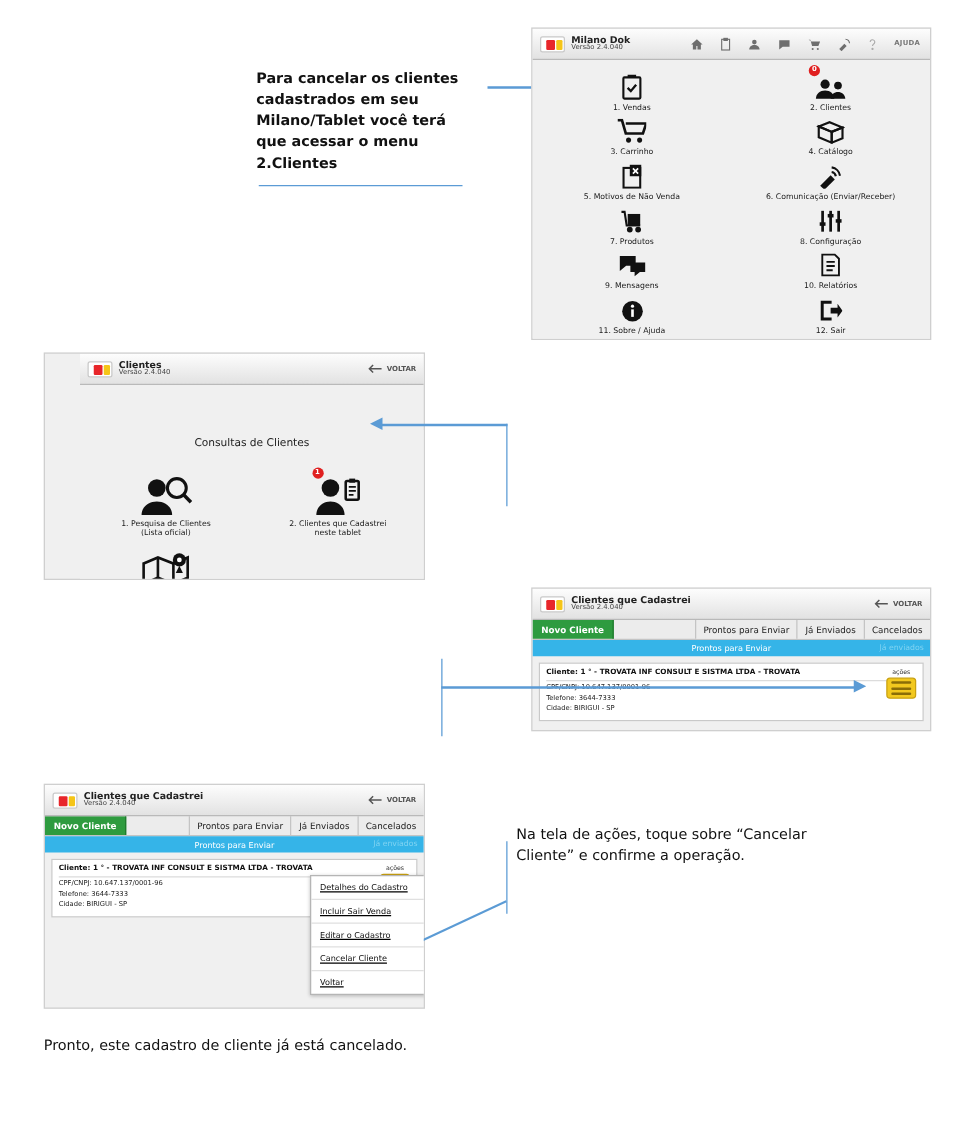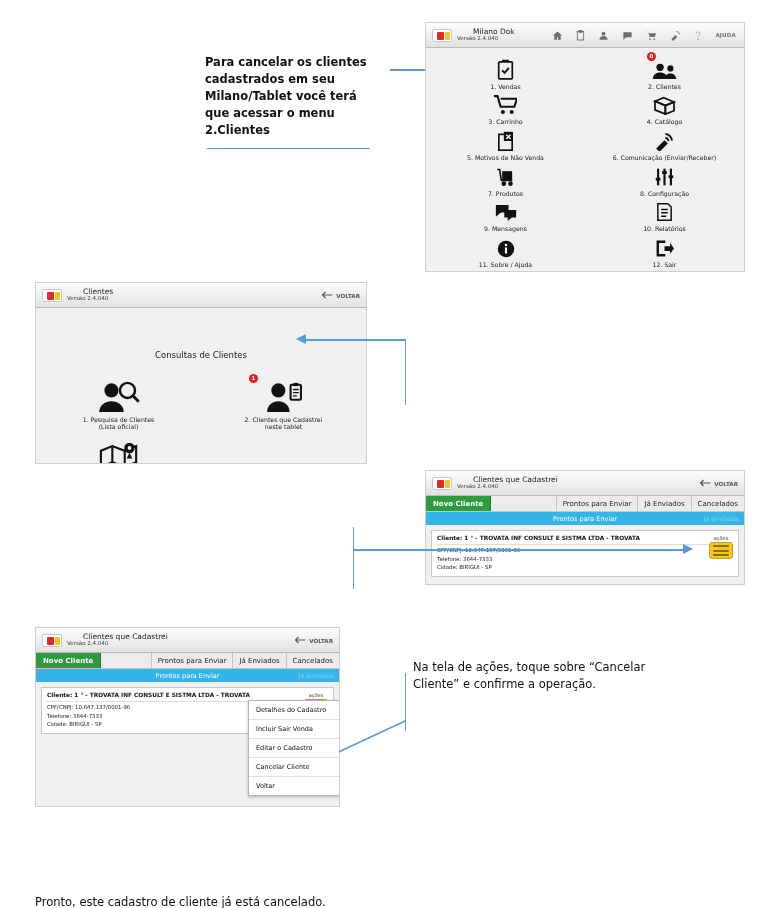--- a/index.html
+++ b/index.html
@@ -55,21 +55,21 @@
   }
   .logo::before {
     content: ""; position: absolute; left: 4px; top: 2.5px;
     width: 7px; height: 8px; background: #e8262a; border-radius: 1px;
   }
   .logo::after {
     content: ""; position: absolute; left: 12px; top: 2.5px;
     width: 5px; height: 8px; background: #f5c518; border-radius: 1px;
   }
   .brand { margin-left: 5px; line-height: 1.05; }
-  .brand .t1 { font-size: 7.5px; font-weight: normal; color: #222; display:block;margin-left:16px; }
+  .brand .t1 { font-size: 7.5px; font-weight: bold; color: #222; display:block; }
   .brand .t2 { font-size: 5.5px; color: #444; display:block; }
 
   .hicons { display: flex; gap: 13px; margin-left: auto; margin-right: 8px; align-items:center; }
   .hicons svg { display: block; }
   .ajuda { font-size: 5.5px; font-weight: bold; color: #777; letter-spacing: .2px; }
 
   .back {
     position: absolute; right: 6px; top: 50%; transform: translateY(-50%);
     display: flex; align-items: center; gap: 3px;
   }
@@ -124,21 +124,21 @@
   .acoes .abtn {
     width: 24px; height: 17px; background: #f2c81e; border: 1px solid #c9a111;
     border-radius: 3px; margin-top: 1px;
     display: flex; flex-direction: column; justify-content: center; gap: 2.5px; padding: 0 3px;
   }
   .acoes .abtn i { display: block; height: 2px; background: #8a6d07; border-radius: 1px; }
 
   
   .popup {
     position: absolute; background: #fff; border: 1px solid #b5b5b5;
-    box-shadow: 0 1px 3px rgba(0,0,0,.25); z-index: 20;
+    box-shadow: 0 1px 3px rgba(0,0,0,.25); z-index: 20; text-decoration: underline;
   }
   .popup .mi {
     font-size: 6.5px; color: #111; padding: 5px 7px; border-bottom: 1px solid #e0e0e0;
     white-space: nowrap;
   }
   .popup .mi:last-child { border-bottom: none; }
 
   .bottom-text {
     position: absolute; font-size: 11.5px; color: #111;
   }
@@ -347,21 +347,21 @@
                 <path d="M12 9h7V5l5 7-5 7v-4h-7z"></path>
               </svg>
           </span>
           <span class="lbl">12. Sair</span>
         </div>
 
       </div>
     </div>
   </div>
 
-  <div class="shot" style="left:35px; top:282px; width:332px; height:182px;">
+  <div class="shot" style="left:35px; top:282px; width:305px; height:182px;padding-left:28px;">
     <div class="shot-head">
       <div class="logo"></div>
       <div class="brand">
         <span class="t1">Clientes</span>
         <span class="t2">Versão 2.4.040</span>
       </div>
       <div class="back">
         <svg width="12" height="9" viewBox="0 0 16 12" fill="none" stroke="#555" stroke-width="1.6">
             <path d="M15 6H2M6 2L2 6l4 4"></path>
           </svg>
@@ -536,15 +536,15 @@
 
   <svg style="position:absolute; left:300px; top:715px; width:110px; height:55px;">
     <defs>
       <marker id="ah" markerWidth="9" markerHeight="9" refX="7" refY="4.5" orient="auto">
         <path d="M0,0 L9,4.5 L0,9 z" fill="#5b9bd5"></path>
       </marker>
     </defs>
     <line x1="105" y1="6" x2="15" y2="48" stroke="#5b9bd5" stroke-width="1.6" marker-end="url(#ah)"></line>
   </svg>
 
-  <div class="bottom-text" style="left:35px; top:895px;text-align:right;">Pronto, este cadastro de cliente já está cancelado.</div>
+  <div class="bottom-text" style="left:35px; top:829px;text-align:right;">Pronto, este cadastro de cliente já está cancelado.</div>
 
 </div>
 
 </body></html>

